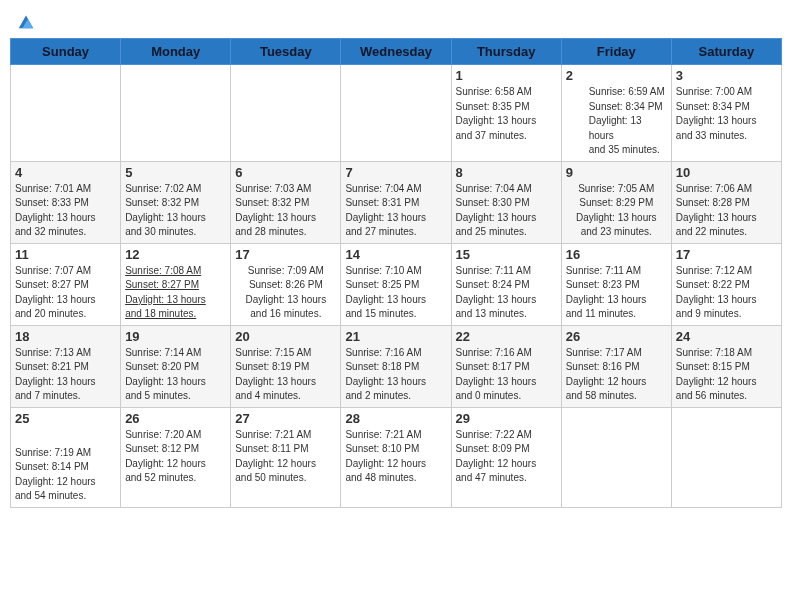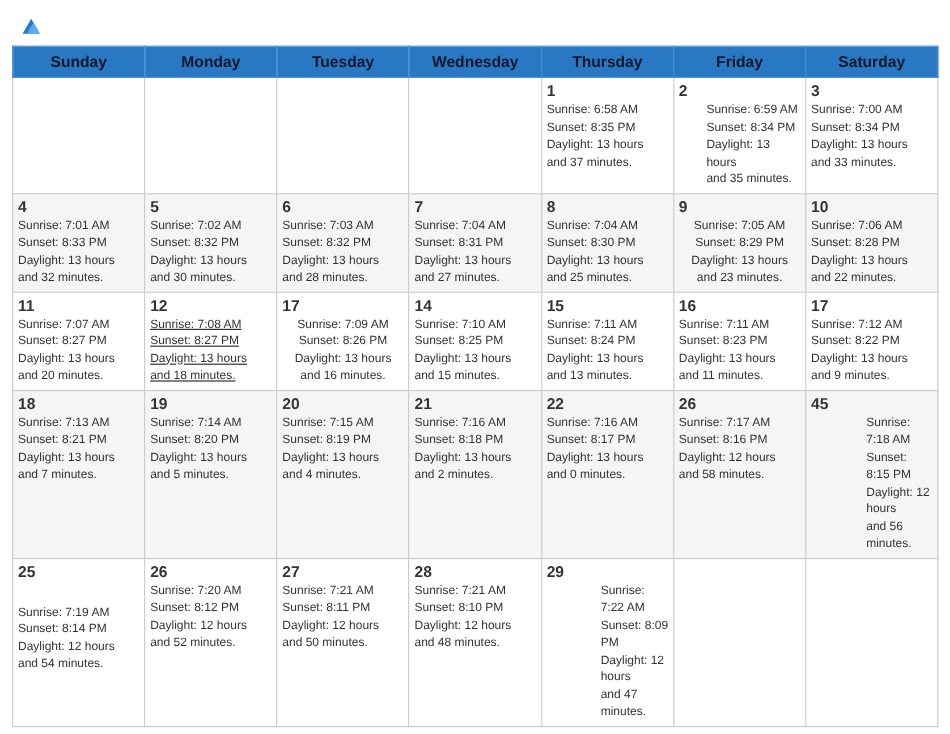--- a/index.html
+++ b/index.html
@@ -297,22 +297,22 @@
 and 0 minutes.</div>
         </td>
         <td>
           <span class="day-number">26</span>
           <div class="day-info" style="white-space: pre-line;">Sunrise: 7:17 AM
 Sunset: 8:16 PM
 Daylight: 12 hours
 and 58 minutes.</div>
         </td>
         <td>
-          <span class="day-number">45</span>
-          <div class="day-info" style="white-space: pre-line; margin-left: 46px;">Sunrise: 7:18 AM
+          <span class="day-number">24</span>
+          <div class="day-info" style="white-space: pre-line;">Sunrise: 7:18 AM
 Sunset: 8:15 PM
 Daylight: 12 hours
 and 56 minutes.</div>
         </td>
       </tr>
       <tr>
         <td>
           <span class="day-number">25</span>
           <div class="day-info" style="white-space: pre-line; margin-top: 20px;">Sunrise: 7:19 AM
 Sunset: 8:14 PM
@@ -335,21 +335,21 @@
         </td>
         <td>
           <span class="day-number">28</span>
           <div class="day-info" style="white-space: pre-line;">Sunrise: 7:21 AM
 Sunset: 8:10 PM
 Daylight: 12 hours
 and 48 minutes.</div>
         </td>
         <td>
           <span class="day-number">29</span>
-          <div class="day-info" style="white-space: pre-line; margin-left: 45px;">Sunrise: 7:22 AM
+          <div class="day-info" style="white-space: pre-line;">Sunrise: 7:22 AM
 Sunset: 8:09 PM
 Daylight: 12 hours
 and 47 minutes.</div>
         </td>
         <td class="empty-cell"></td>
         <td class="empty-cell"></td>
       </tr>
     </tbody>
 </table>
 

